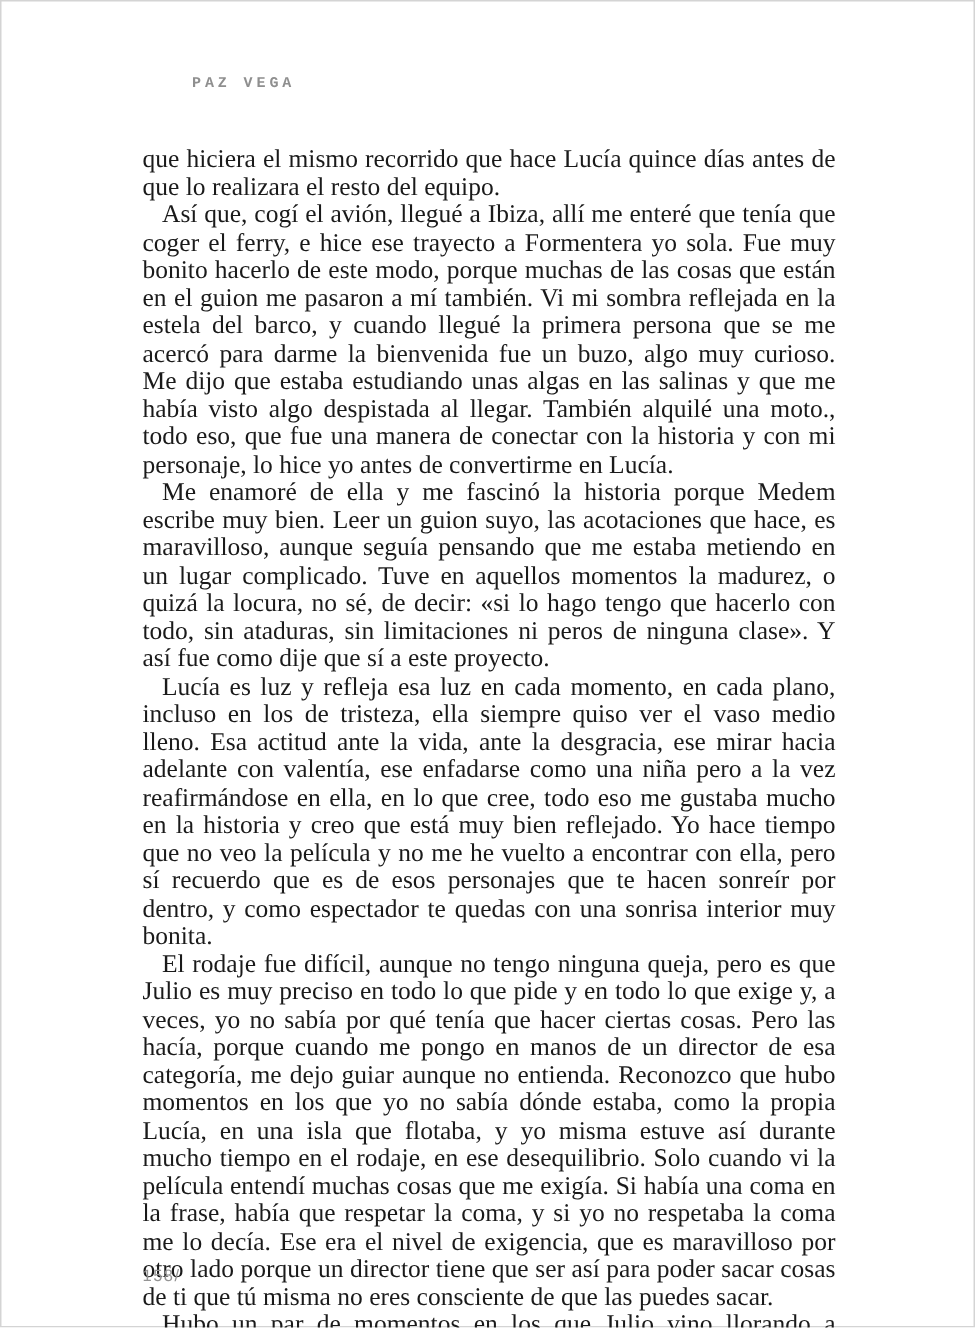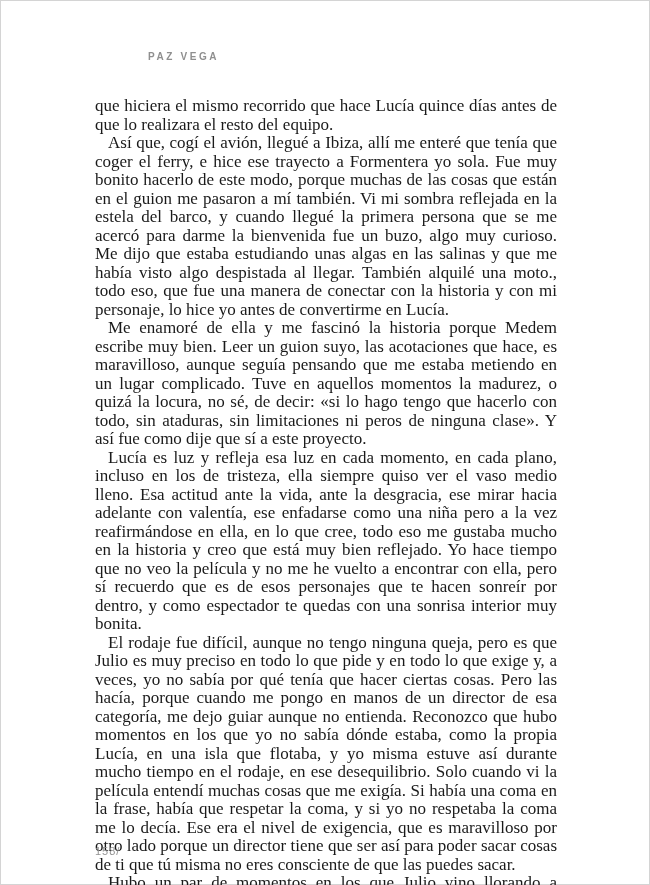--- a/index.html
+++ b/index.html
@@ -17,22 +17,22 @@
   .page {
     position: absolute;
     inset: 0;
     background: #ffffff;
     box-shadow: inset 0 0 0 1px #d4d4d4;
     box-sizing: border-box;
   }
   .running-header {
     position: absolute;
     top: 51px;
-    left: 104px;
-    font-family: Liberation Sans, sans-serif;
+    left: 84px;
+    font-family: Liberation Mono, monospace;
     font-size: 10px;
     font-weight: 700;
     letter-spacing: 2.6px;
     color: #8f8f8f;
     padding-left: 44px;
   }
   .body-text {
     position: absolute;
     top: 97px;
     left: 95px;

